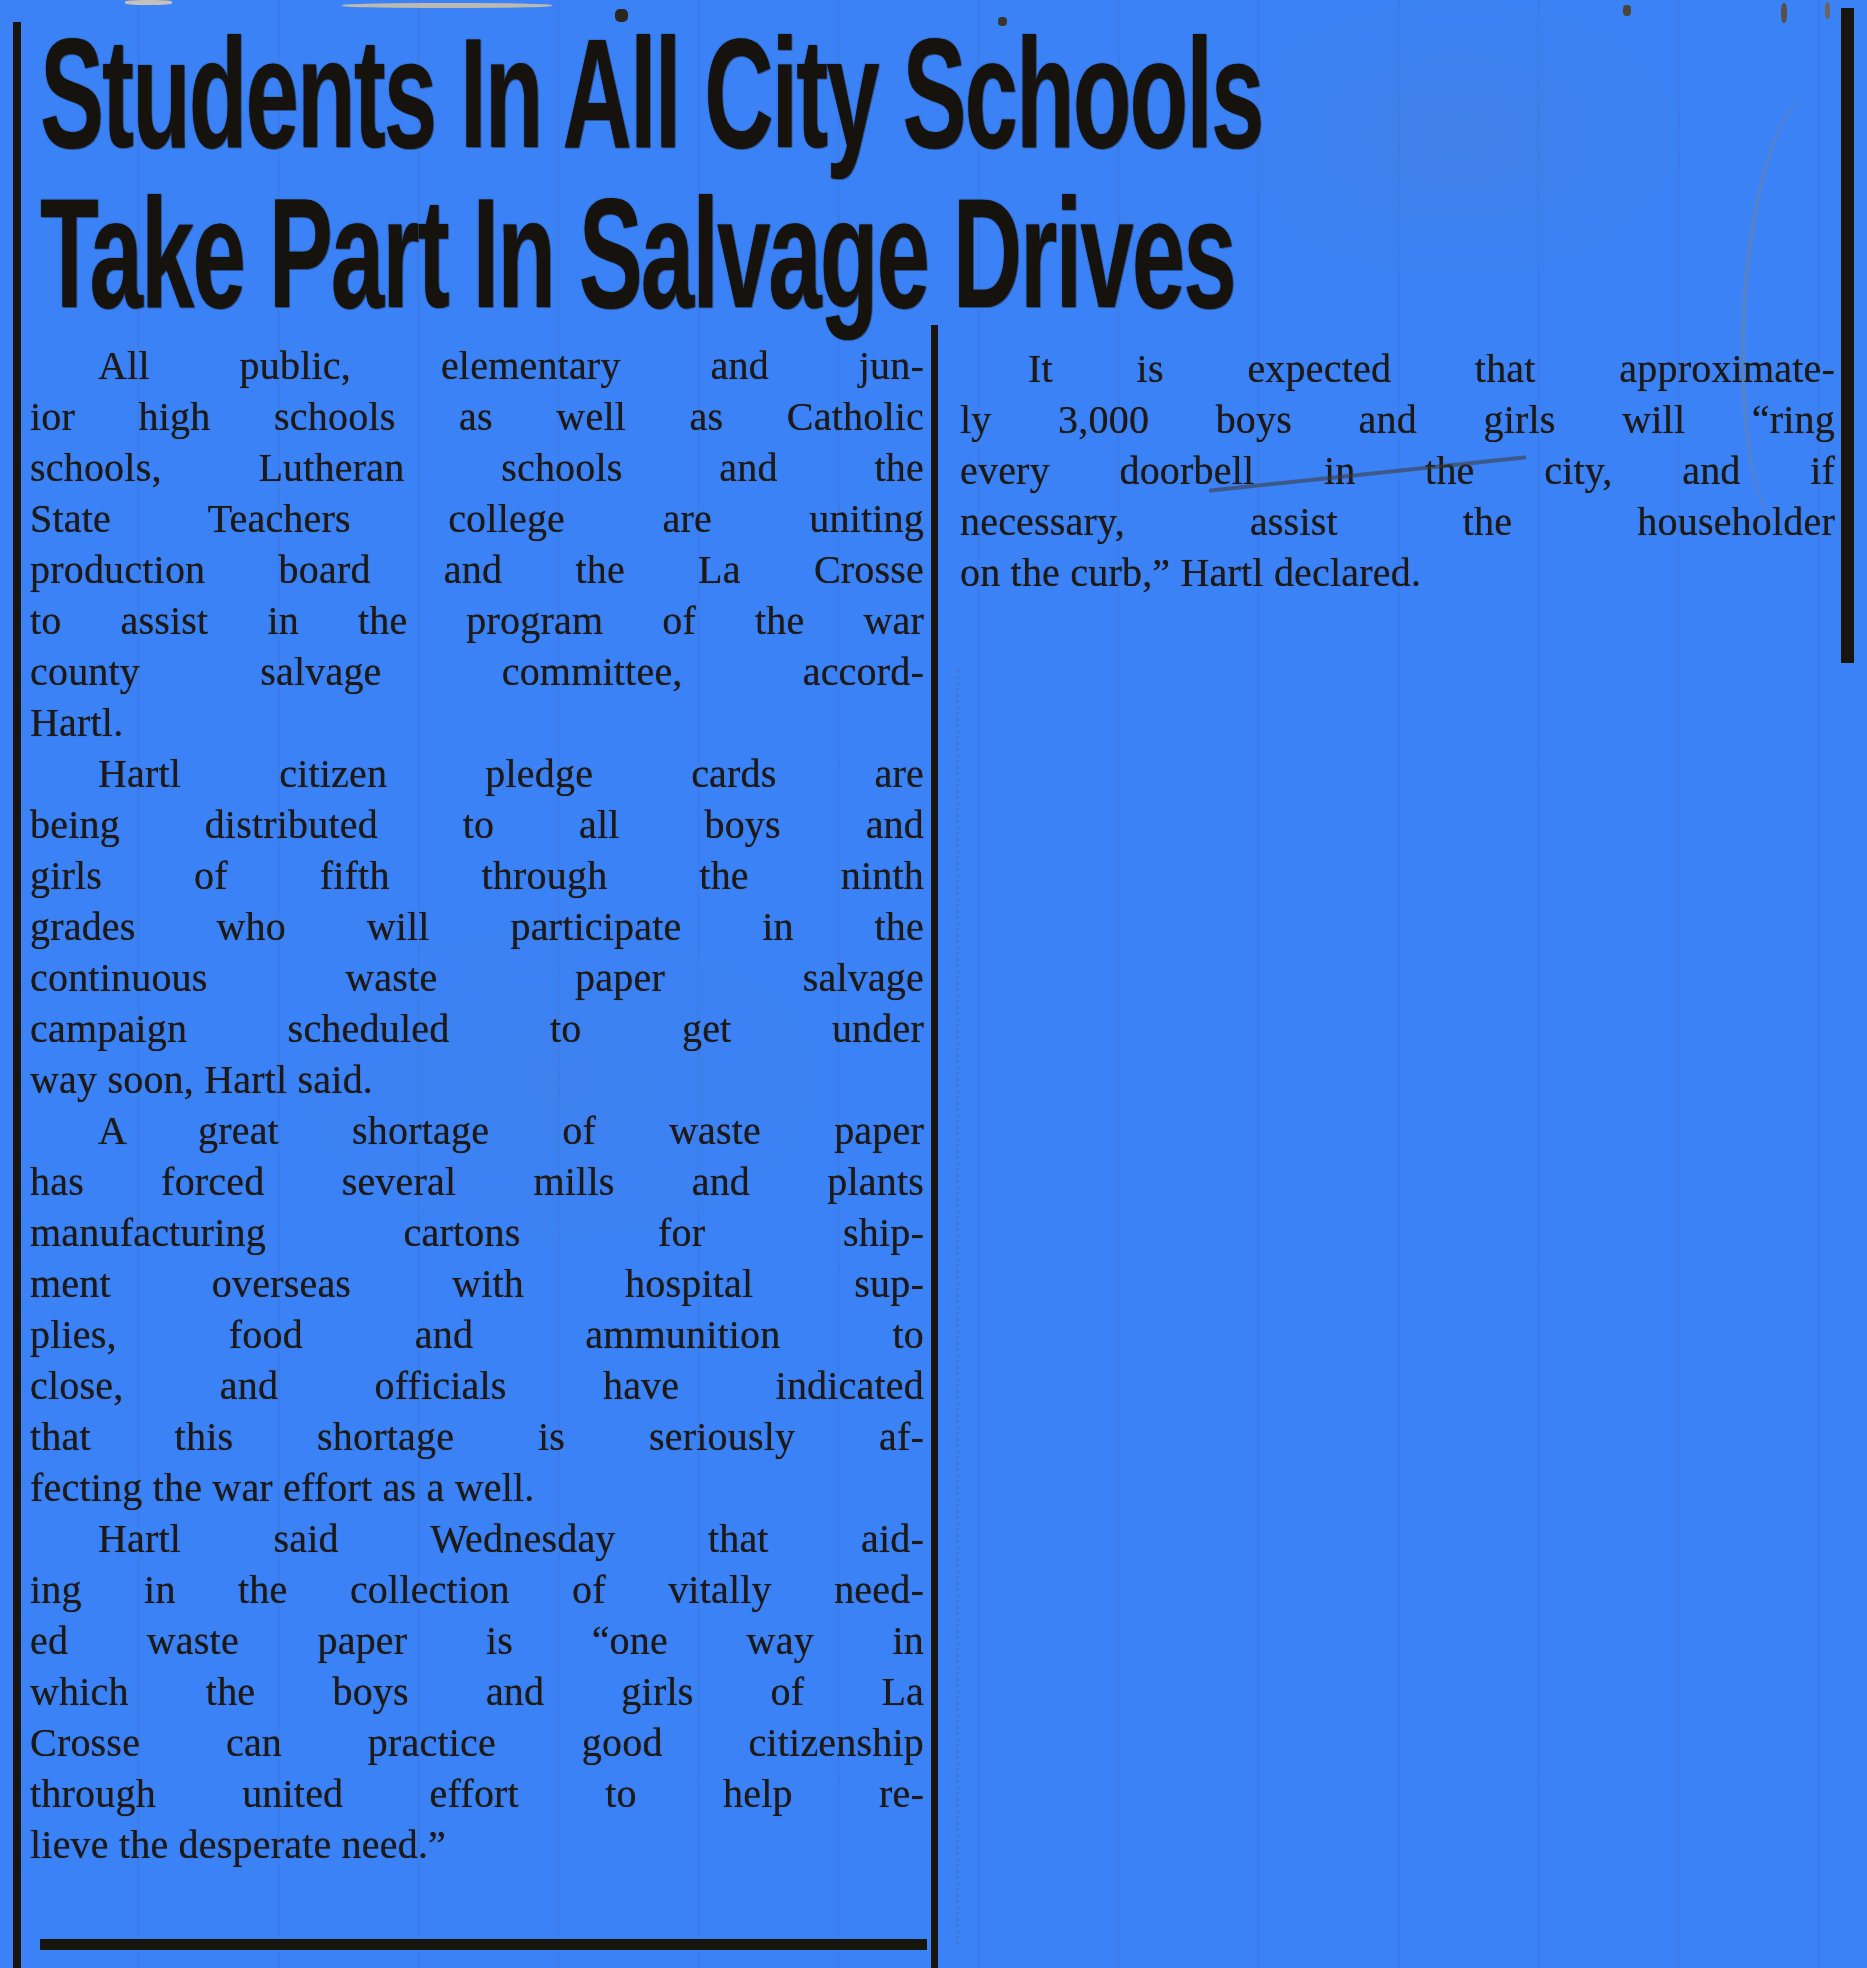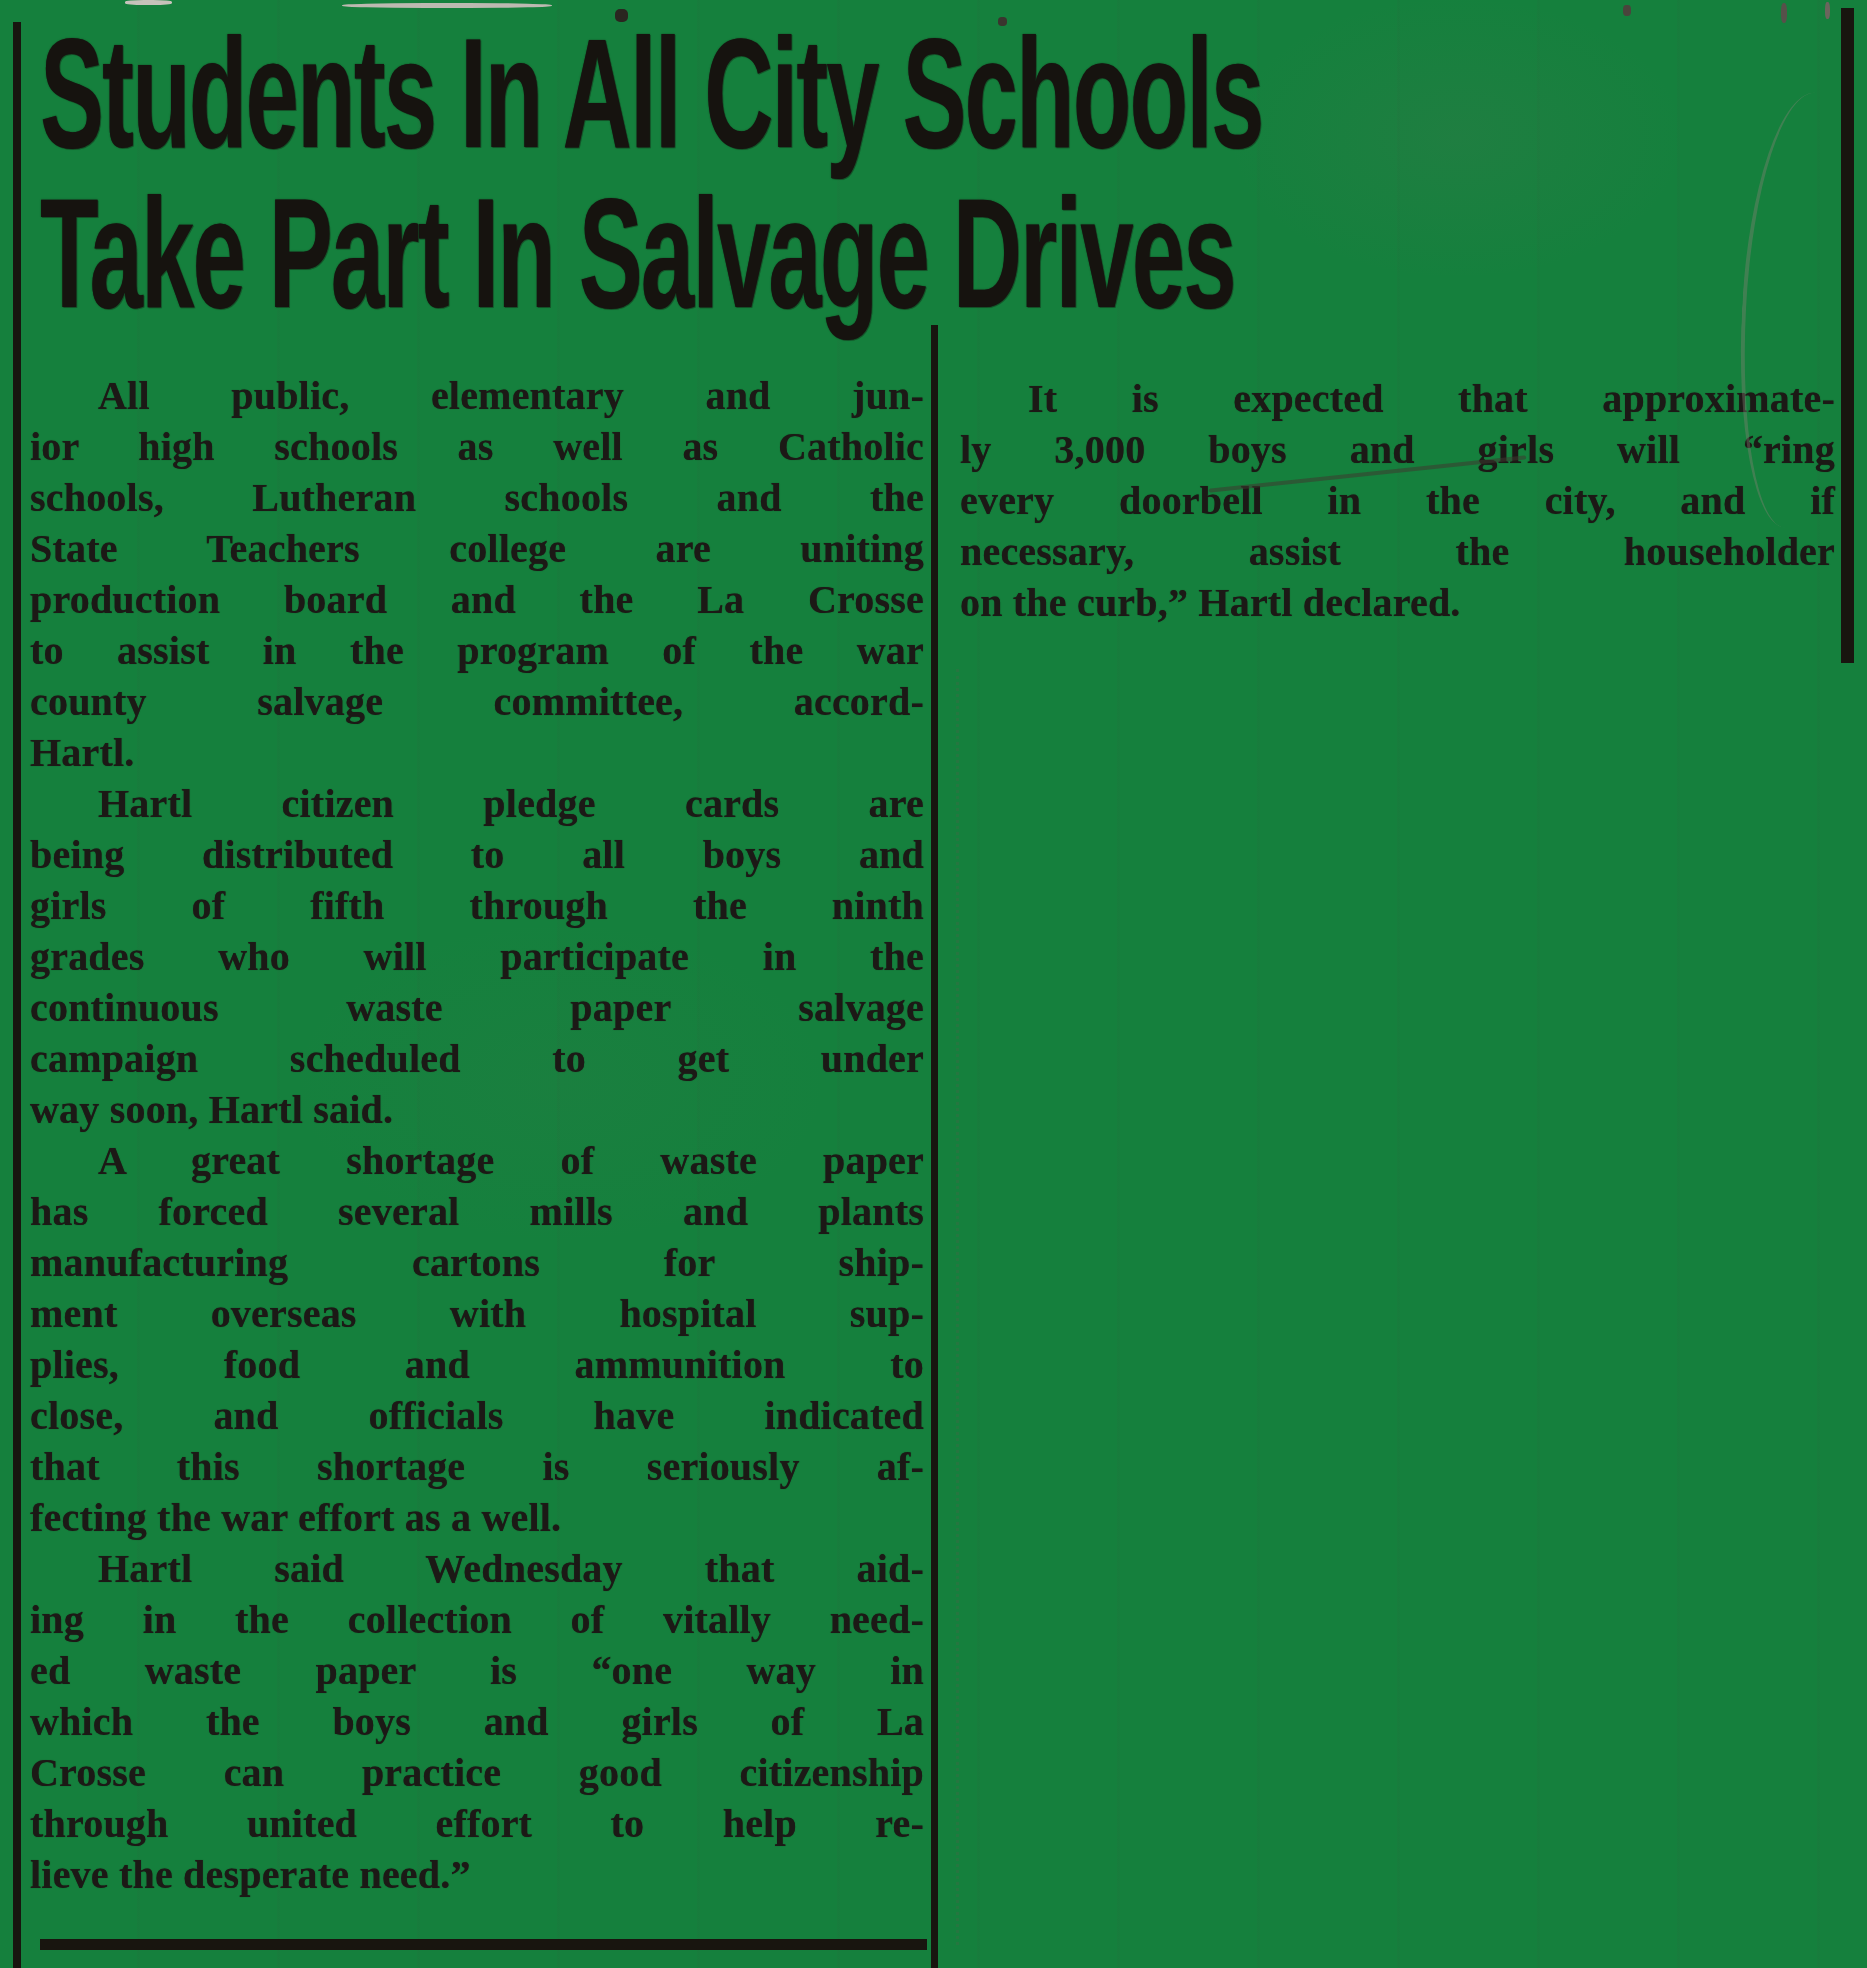--- a/index.html
+++ b/index.html
@@ -1,19 +1,19 @@
 <!DOCTYPE html>
 <html style="font-size:12.5px"><head>
 <meta charset="utf-8">
 <style>
   html,body{margin:0;padding:0;background:#e8e6e1;}
   .page{
     position:relative;
     width:1868px;height:1968px;
-    background:#15803d;
+    background:#3b82f6;
     overflow:hidden;
     font-family:"Liberation Serif", serif;
     color:#1c1916;
   }
   
   .page::before{
     content:"";
     position:absolute;inset:0;
     background:
       repeating-linear-gradient(90deg,
@@ -40,24 +40,23 @@
     white-space:nowrap;
     transform:scaleX(0.615);
     transform-origin:0 0;
     text-shadow:0 0 1.6px rgba(22,19,15,0.85), 1.6px 0.8px 0 rgba(22,19,15,0.35);
   }
 
   .column{
     position:absolute;
     font-size:40px;
     line-height:51px;
-    font-weight:700;
+    font-weight:400;
     letter-spacing:0.2px;
     text-shadow:0 0 0.8px rgba(28,24,20,0.75);
-    margin-top:30px;
   }
   .column-left{left:30px;top:340px;width:894px;}
   .column-right{left:960px;top:343px;width:875px;}
   .line{
     text-align:justify;
     text-align-last:justify;
     height:51px;
     white-space:nowrap;  
   }
   .line{white-space:normal;}

